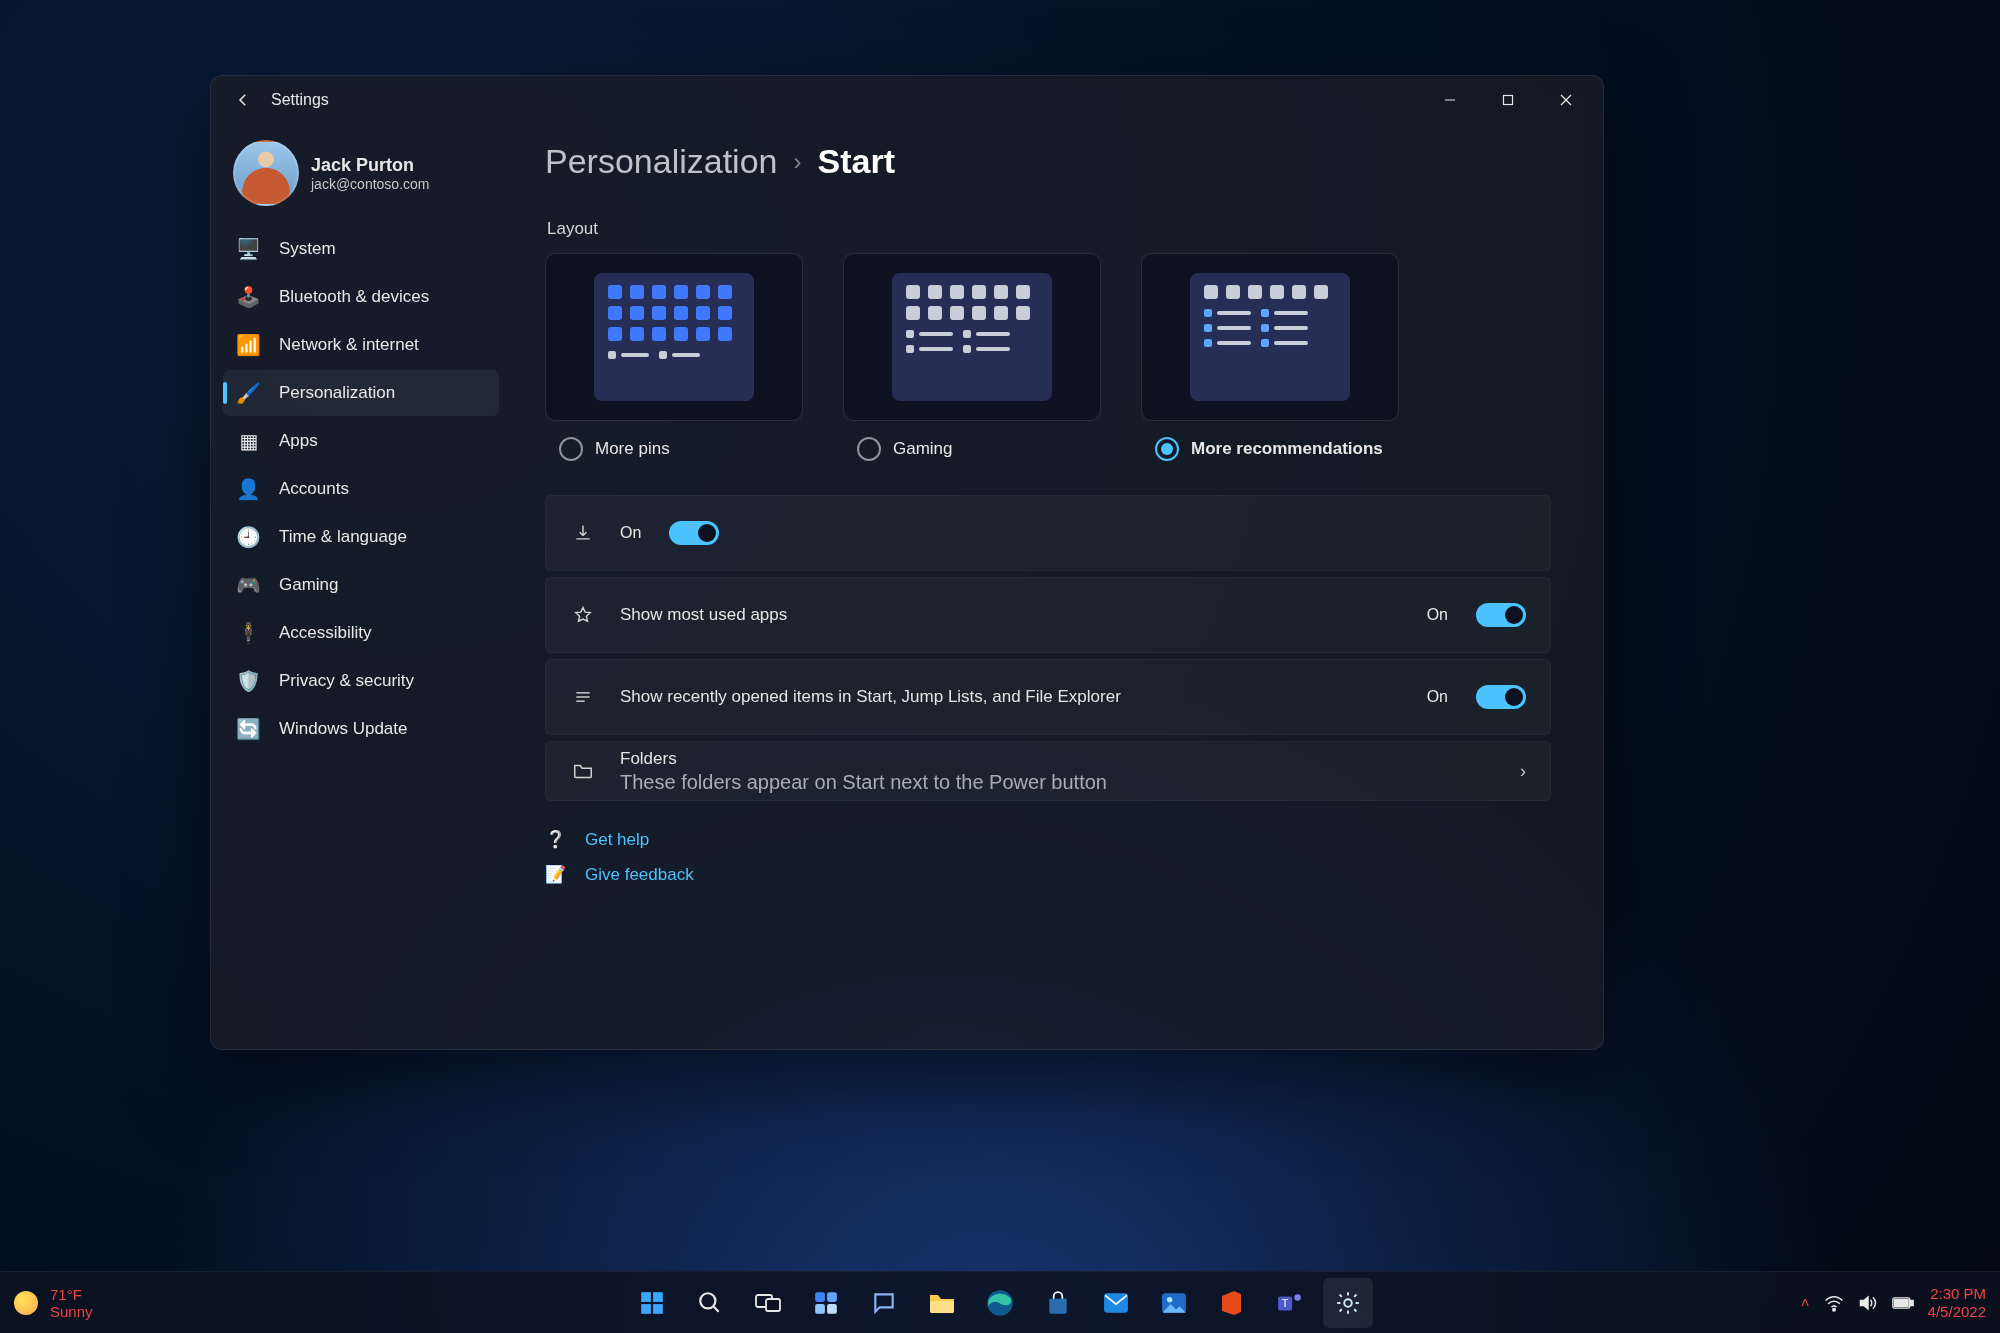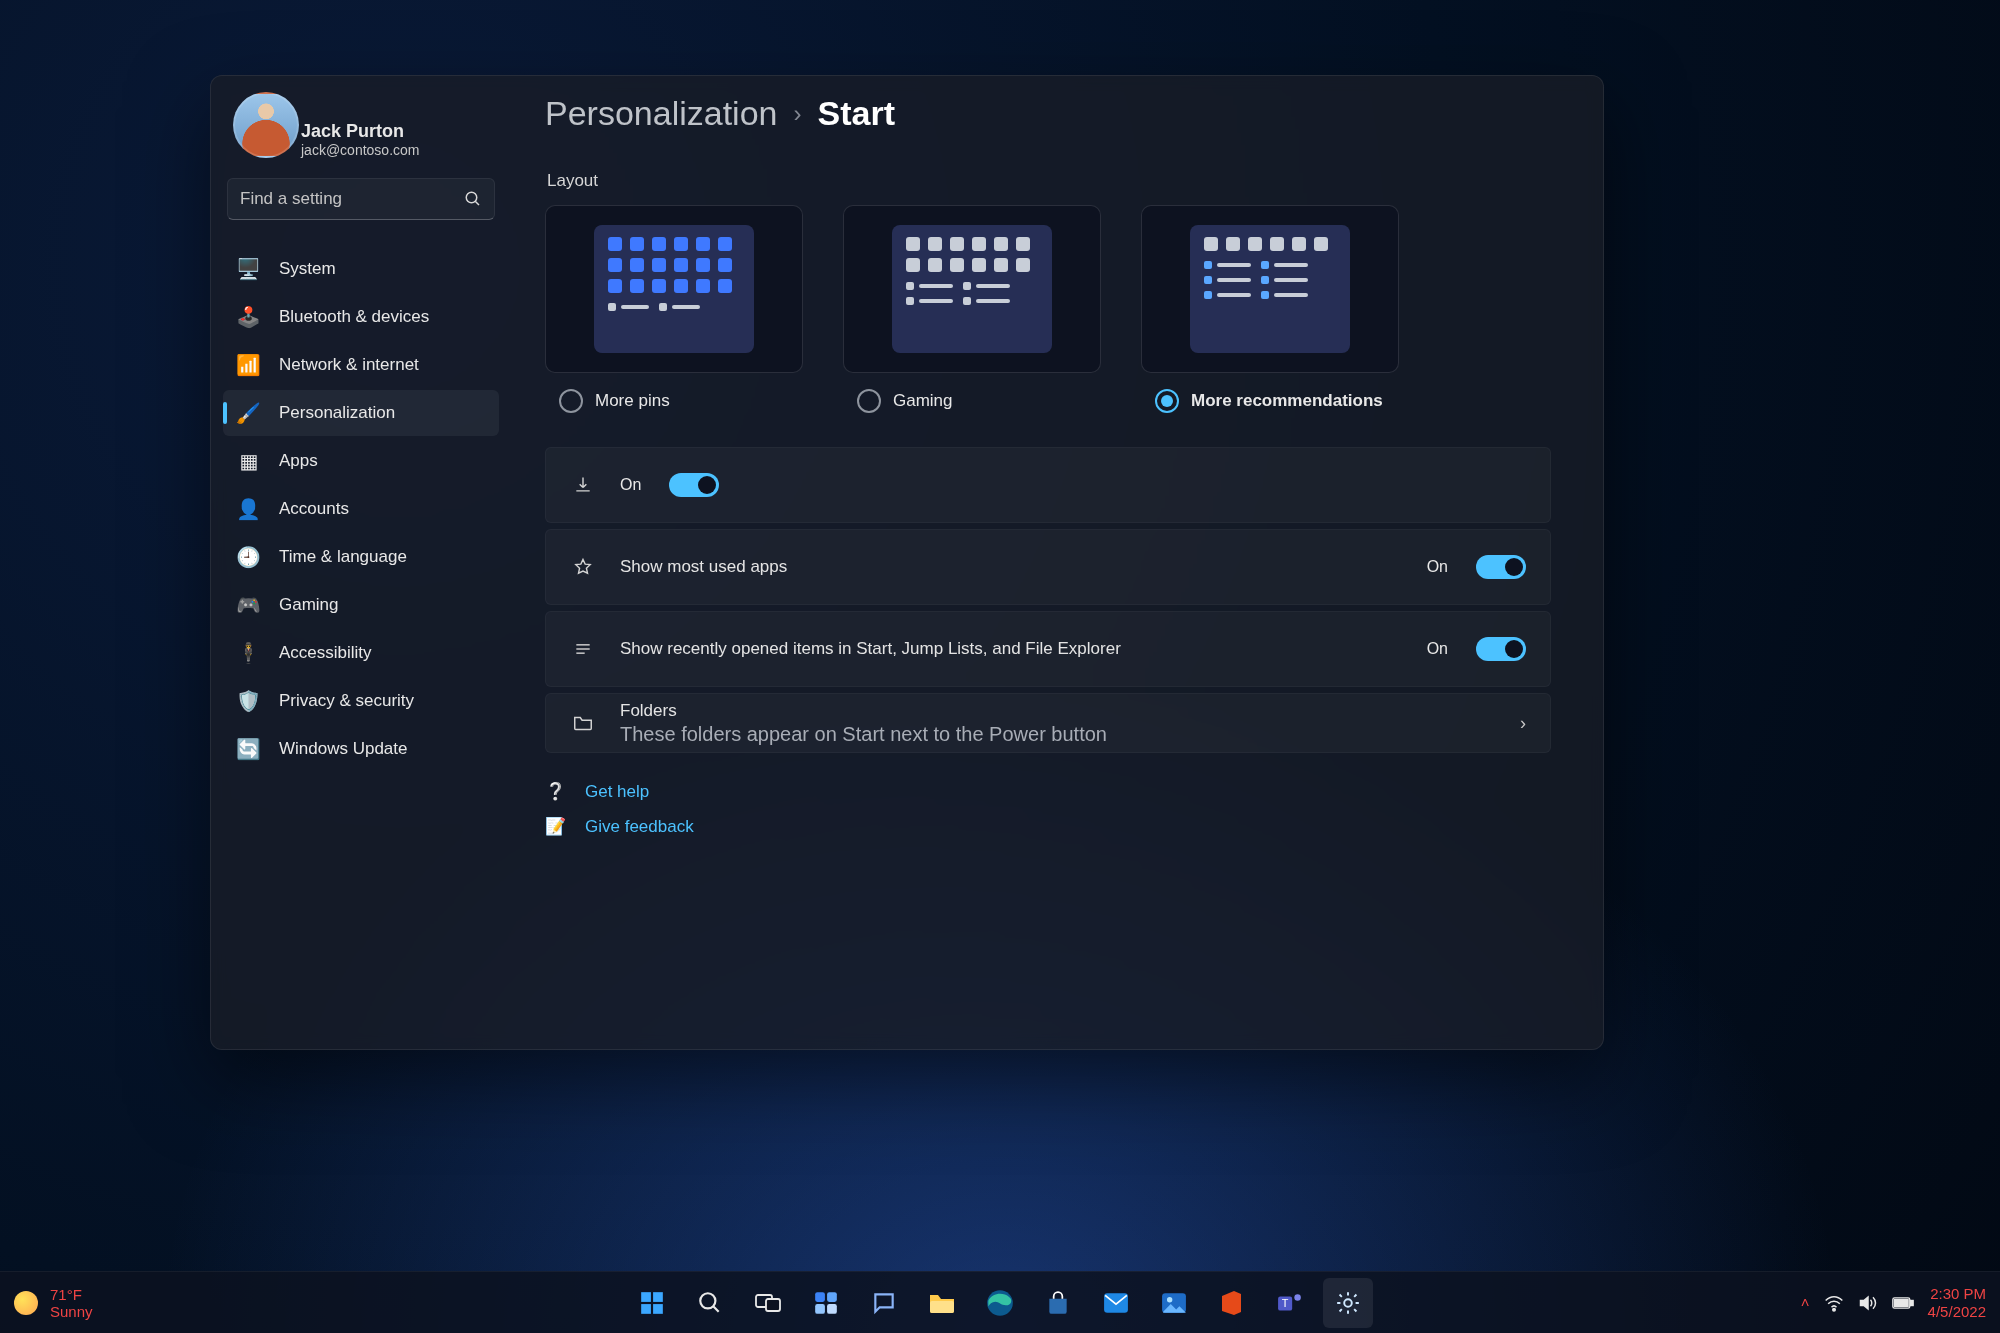--- a/index.html
+++ b/index.html
@@ -35,21 +35,21 @@
   .titlebar .back { width: 28px; display: flex; justify-content: center; cursor: pointer; }
   .titlebar .title { margin-left: 14px; }
   .titlebar .spacer { flex: 1; }
   .winctrl { width: 58px; height: 40px; display: flex; align-items: center; justify-content: center; cursor: pointer; font-size: 14px; }
   .winctrl svg { stroke: #e8e8e8; }
 
   .body { flex: 1; display: flex; overflow: hidden; }
 
   
   .sidebar { width: 300px; padding: 10px 12px 0 12px; display: flex; flex-direction: column; gap: 6px; }
-  .profile { display: flex; align-items: flex-end; gap: 2px; padding: 6px 10px 14px 10px; }
+  .profile { display: flex; align-items: center; gap: 12px; padding: 6px 10px 14px 10px; }
   .avatar {
     width: 66px; height: 66px; border-radius: 50%;
     background:
       radial-gradient(circle at 50% 28%, #e8c9a8 0 14%, transparent 15%),
       radial-gradient(circle at 50% 80%, #c65a32 0 40%, transparent 41%),
       linear-gradient(#9cc6ea, #6c9bc8);
     border: 2px solid rgba(255,255,255,.15);
     flex-shrink: 0;
   }
   .profile .name { font-weight: 600; font-size: 18px; }
@@ -174,39 +174,57 @@
   .clock { text-align: right; line-height: 1.2; }
 
   
   svg { display: block; }
 </style>
 </head>
 <body>
 
 <div class="settings-window">
 
+  <div class="titlebar">
+    <span class="back">
+      <svg width="18" height="18" viewBox="0 0 24 24" fill="none" stroke="#e8e8e8" stroke-width="2">
+          <path d="M15 5l-7 7 7 7"></path>
+        </svg>
+    </span>
+    <span class="title">Settings</span>
+    <span class="spacer"></span>
+    <span class="winctrl">
+      <svg width="12" height="12" viewBox="0 0 12 12" stroke-width="1.2">
+          <line x1="1" y1="6" x2="11" y2="6"></line>
+        </svg>
+    </span>
+    <span class="winctrl">
+      <svg width="12" height="12" viewBox="0 0 12 12" fill="none" stroke-width="1.2">
+          <rect x="1.5" y="1.5" width="9" height="9"></rect>
+        </svg>
+    </span>
+    <span class="winctrl">
+      <svg width="12" height="12" viewBox="0 0 12 12" stroke-width="1.2">
+          <line x1="1" y1="1" x2="11" y2="11"></line>
+          <line x1="11" y1="1" x2="1" y2="11"></line>
+        </svg>
+    </span>
+  </div>
 
   <div class="body">
 
     <aside class="sidebar">
       <div class="profile">
         <div class="avatar"></div>
         <div>
           <div class="name">Jack Purton</div>
           <div class="email">jack@contoso.com</div>
         </div>
       </div>
 
-      <div class="searchbox">
-        <input placeholder="Find a setting" style="">
-        <svg width="18" height="18" viewBox="0 0 24 24" fill="none" stroke="#d8d8d8" stroke-width="2">
-            <circle cx="10" cy="10" r="7"></circle>
-            <line x1="20" y1="20" x2="15" y2="15"></line>
-          </svg>
-      </div>
 
       <ul class="sidenav">
         <li>
           <span class="icon">🖥️</span>
           <span>System</span>
         </li>
         <li>
           <span class="icon">🕹️</span>
           <span>Bluetooth &amp; devices</span>
         </li>

